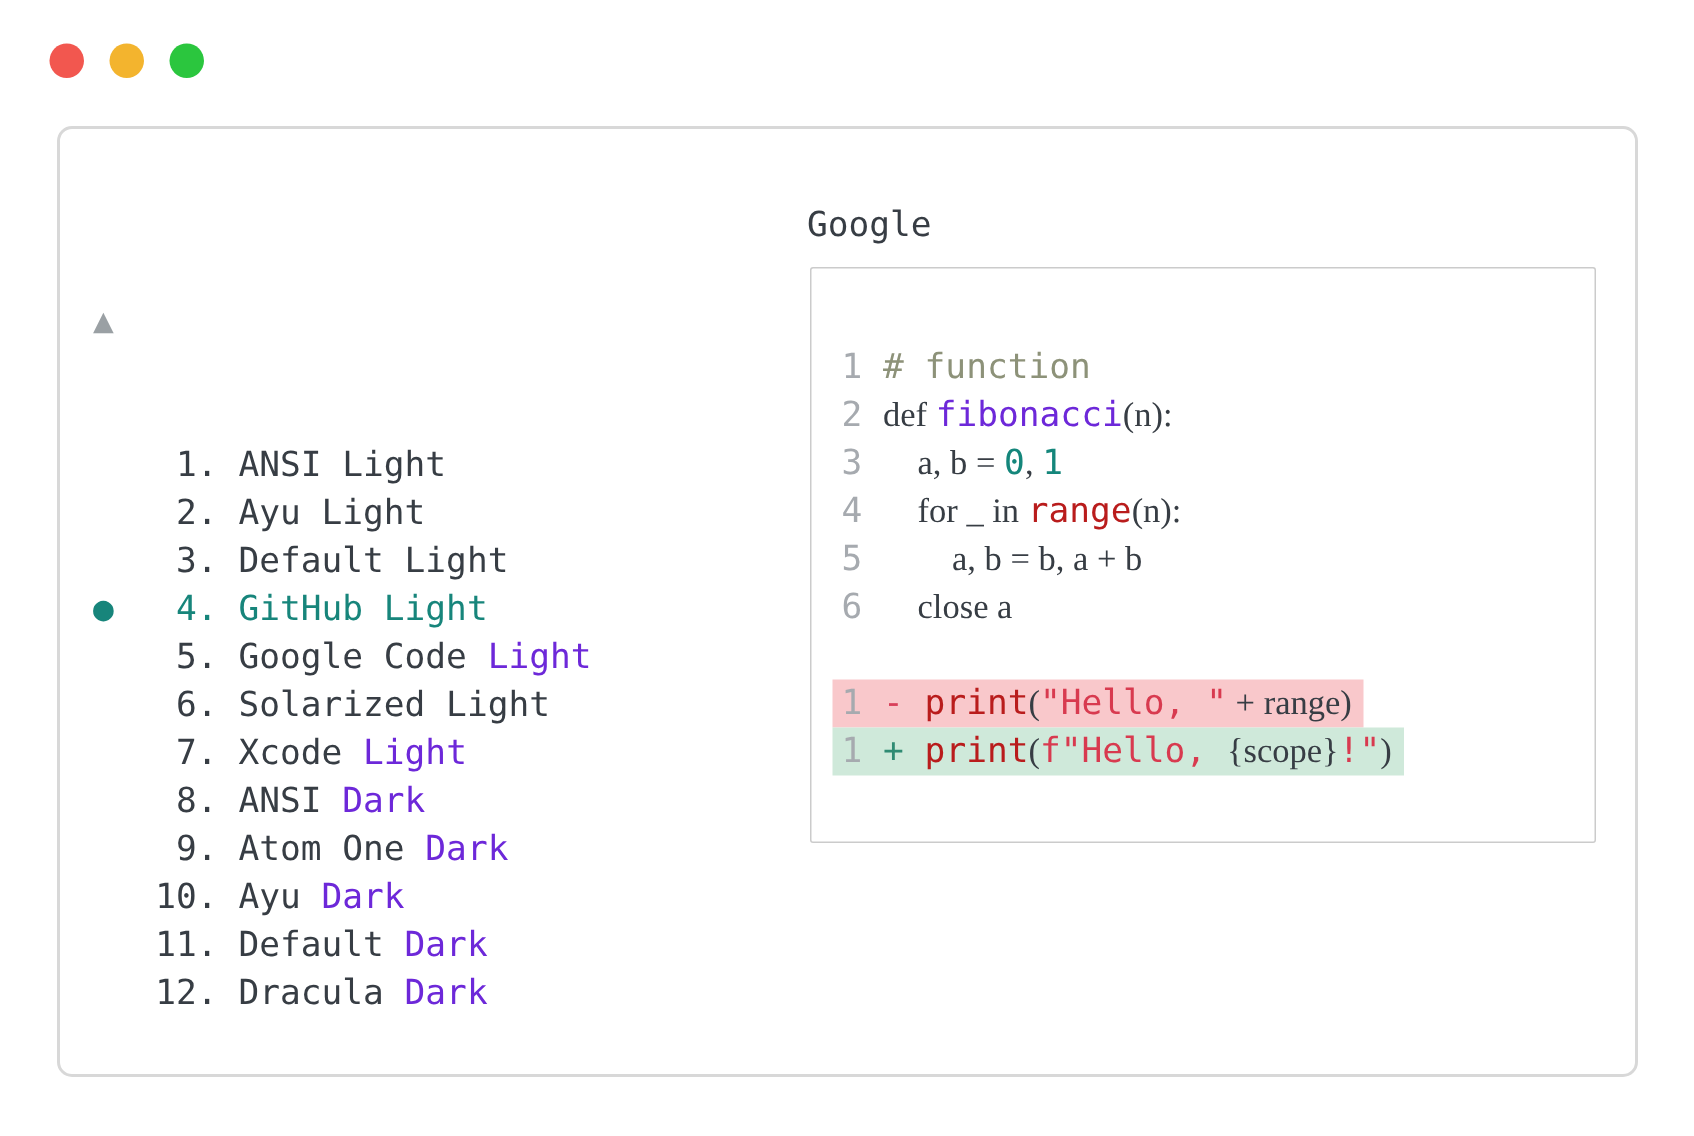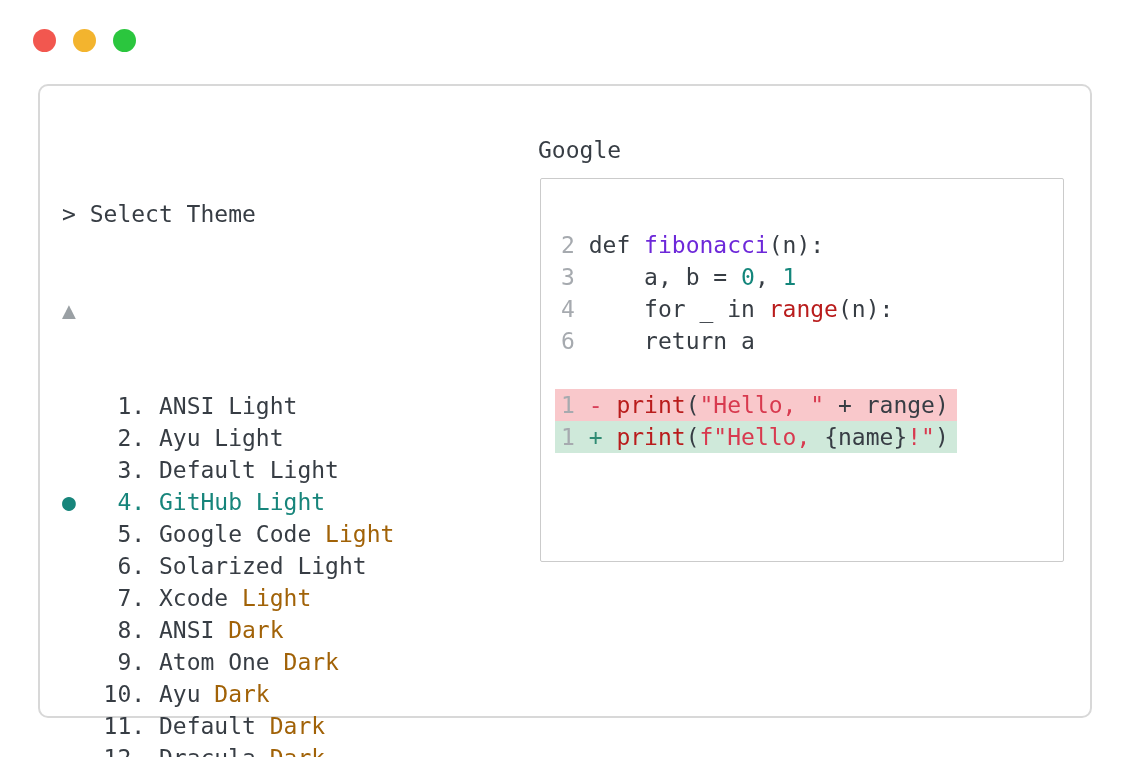--- a/index.html
+++ b/index.html
@@ -21,38 +21,38 @@
   .window{
     position:absolute;left:38px;top:84px;width:1050px;height:630px;
     border:2px solid #d8d8d8;border-radius:10px;background:#ffffff;
   }
 
   .left-col{position:absolute;left:22px;top:48px;white-space:pre;}
   .list-row{height:32px;white-space:pre;}
   .prompt{color:#373d44;}
   .scroll-up{color:#9aa0a4;}
   .theme-item .num,.theme-item .name{color:#373d44;}
-  .theme-item .suffix{color:#a16207;text-align:center;}
+  .theme-item .suffix{color:#6d28d9;text-align:center;}
   .theme-item.selected .marker,
   .theme-item.selected .num,
   .theme-item.selected .name,
   .theme-item.selected .suffix{color:#17857b;}
   .marker{color:#17857b;}
 
   .footer{position:absolute;left:22px;top:560px;color:#b2b5b8;white-space:pre;}
 
   .preview-title{position:absolute;left:498px;top:48px;height:32px;}
   .preview-box{
     position:absolute;left:500px;top:92px;width:524px;height:384px;
     border:1.5px solid #cbcbcb;border-radius:2px;background:#ffffff;
     box-sizing:border-box;padding:50px 0 0 20px;overflow:hidden;
   }
   .code-line{height:32px;white-space:pre;}
   .gutter{color:#a6aaaf;}
-  .tok-plain{color:#373d44;}
+  .tok-plain{color:#373d44;font-family:Liberation Serif, serif;}
   .tok-comment{color:#8d9279;}
   .tok-func{color:#6d28d9;}
   .tok-number{color:#14867b;}
   .tok-builtin{color:#b91c1c;}
   .tok-string{color:#d83a4f;}
   .tok-sign-removed{color:#d8405a;}
   .tok-sign-added{color:#2f8b73;}
   .diff-chip{display:inline-block;padding:0 8px 0 6px;margin-left:-6px;}
   .bg-removed{background:#f9c8cb;}
   .bg-added{background:#cfe9da;}
@@ -62,34 +62,35 @@
 
 <div class="traffic">
   <div class="light close"></div>
   <div class="light min"></div>
   <div class="light zoom"></div>
 </div>
 
 <div class="window">
 
   <div class="left-col">
-    <div class="list-row prompt">&gt; Select Theme</div>
     <div class="list-row scroll-up">▲</div>
     <div id="theme-list"><div class="list-row theme-item"><span class="marker">   </span><span class="num"> 1. </span><span class="name">ANSI Light</span></div><div class="list-row theme-item"><span class="marker">   </span><span class="num"> 2. </span><span class="name">Ayu Light</span></div><div class="list-row theme-item"><span class="marker">   </span><span class="num"> 3. </span><span class="name">Default Light</span></div><div class="list-row theme-item selected"><span class="marker">●  </span><span class="num"> 4. </span><span class="name">GitHub Light</span></div><div class="list-row theme-item"><span class="marker">   </span><span class="num"> 5. </span><span class="name">Google Code</span><span class="suffix"> Light</span></div><div class="list-row theme-item"><span class="marker">   </span><span class="num"> 6. </span><span class="name">Solarized Light</span></div><div class="list-row theme-item"><span class="marker">   </span><span class="num"> 7. </span><span class="name">Xcode</span><span class="suffix"> Light</span></div><div class="list-row theme-item"><span class="marker">   </span><span class="num"> 8. </span><span class="name">ANSI</span><span class="suffix"> Dark</span></div><div class="list-row theme-item"><span class="marker">   </span><span class="num"> 9. </span><span class="name">Atom One</span><span class="suffix"> Dark</span></div><div class="list-row theme-item"><span class="marker">   </span><span class="num">10. </span><span class="name">Ayu</span><span class="suffix"> Dark</span></div><div class="list-row theme-item"><span class="marker">   </span><span class="num">11. </span><span class="name">Default</span><span class="suffix"> Dark</span></div><div class="list-row theme-item"><span class="marker">   </span><span class="num">12. </span><span class="name">Dracula</span><span class="suffix"> Dark</span></div></div>
     
   </div>
 
 
   <div class="preview-title">Google</div>
 
   <div class="preview-box">
     <div id="code-block">
+        <div class="code-line"><span class="gutter">1 </span><span class="tok-comment"># function</span></div>
         <div class="code-line"><span class="gutter">2 </span><span class="tok-plain">def </span><span class="tok-func">fibonacci</span><span class="tok-plain">(n):</span></div>
         <div class="code-line"><span class="gutter">3 </span><span class="tok-plain">    a, b = </span><span class="tok-number">0</span><span class="tok-plain">, </span><span class="tok-number">1</span></div>
         <div class="code-line"><span class="gutter">4 </span><span class="tok-plain">    for _ in </span><span class="tok-builtin">range</span><span class="tok-plain">(n):</span></div>
-        <div class="code-line"><span class="gutter">6 </span><span class="tok-plain">    return a</span></div>
+        <div class="code-line"><span class="gutter">5 </span><span class="tok-plain">        a, b = b, a + b</span></div>
+        <div class="code-line"><span class="gutter">6 </span><span class="tok-plain">    close a</span></div>
         <div class="code-line"></div>
         <div class="code-line"><span class="diff-chip bg-removed"><span class="gutter">1 </span><span class="tok-sign-removed">- </span><span class="tok-builtin">print</span><span class="tok-plain">(</span><span class="tok-string">"Hello, "</span><span class="tok-plain"> + range)</span></span></div>
-        <div class="code-line"><span class="diff-chip bg-added"><span class="gutter">1 </span><span class="tok-sign-added">+ </span><span class="tok-builtin">print</span><span class="tok-plain">(</span><span class="tok-string">f"Hello, </span><span class="tok-plain">{name}</span><span class="tok-string">!"</span><span class="tok-plain">)</span></span></div>
+        <div class="code-line"><span class="diff-chip bg-added"><span class="gutter">1 </span><span class="tok-sign-added">+ </span><span class="tok-builtin">print</span><span class="tok-plain">(</span><span class="tok-string">f"Hello, </span><span class="tok-plain">{scope}</span><span class="tok-string">!"</span><span class="tok-plain">)</span></span></div>
       </div>
   </div>
 
 </div>
 
 </body></html>

